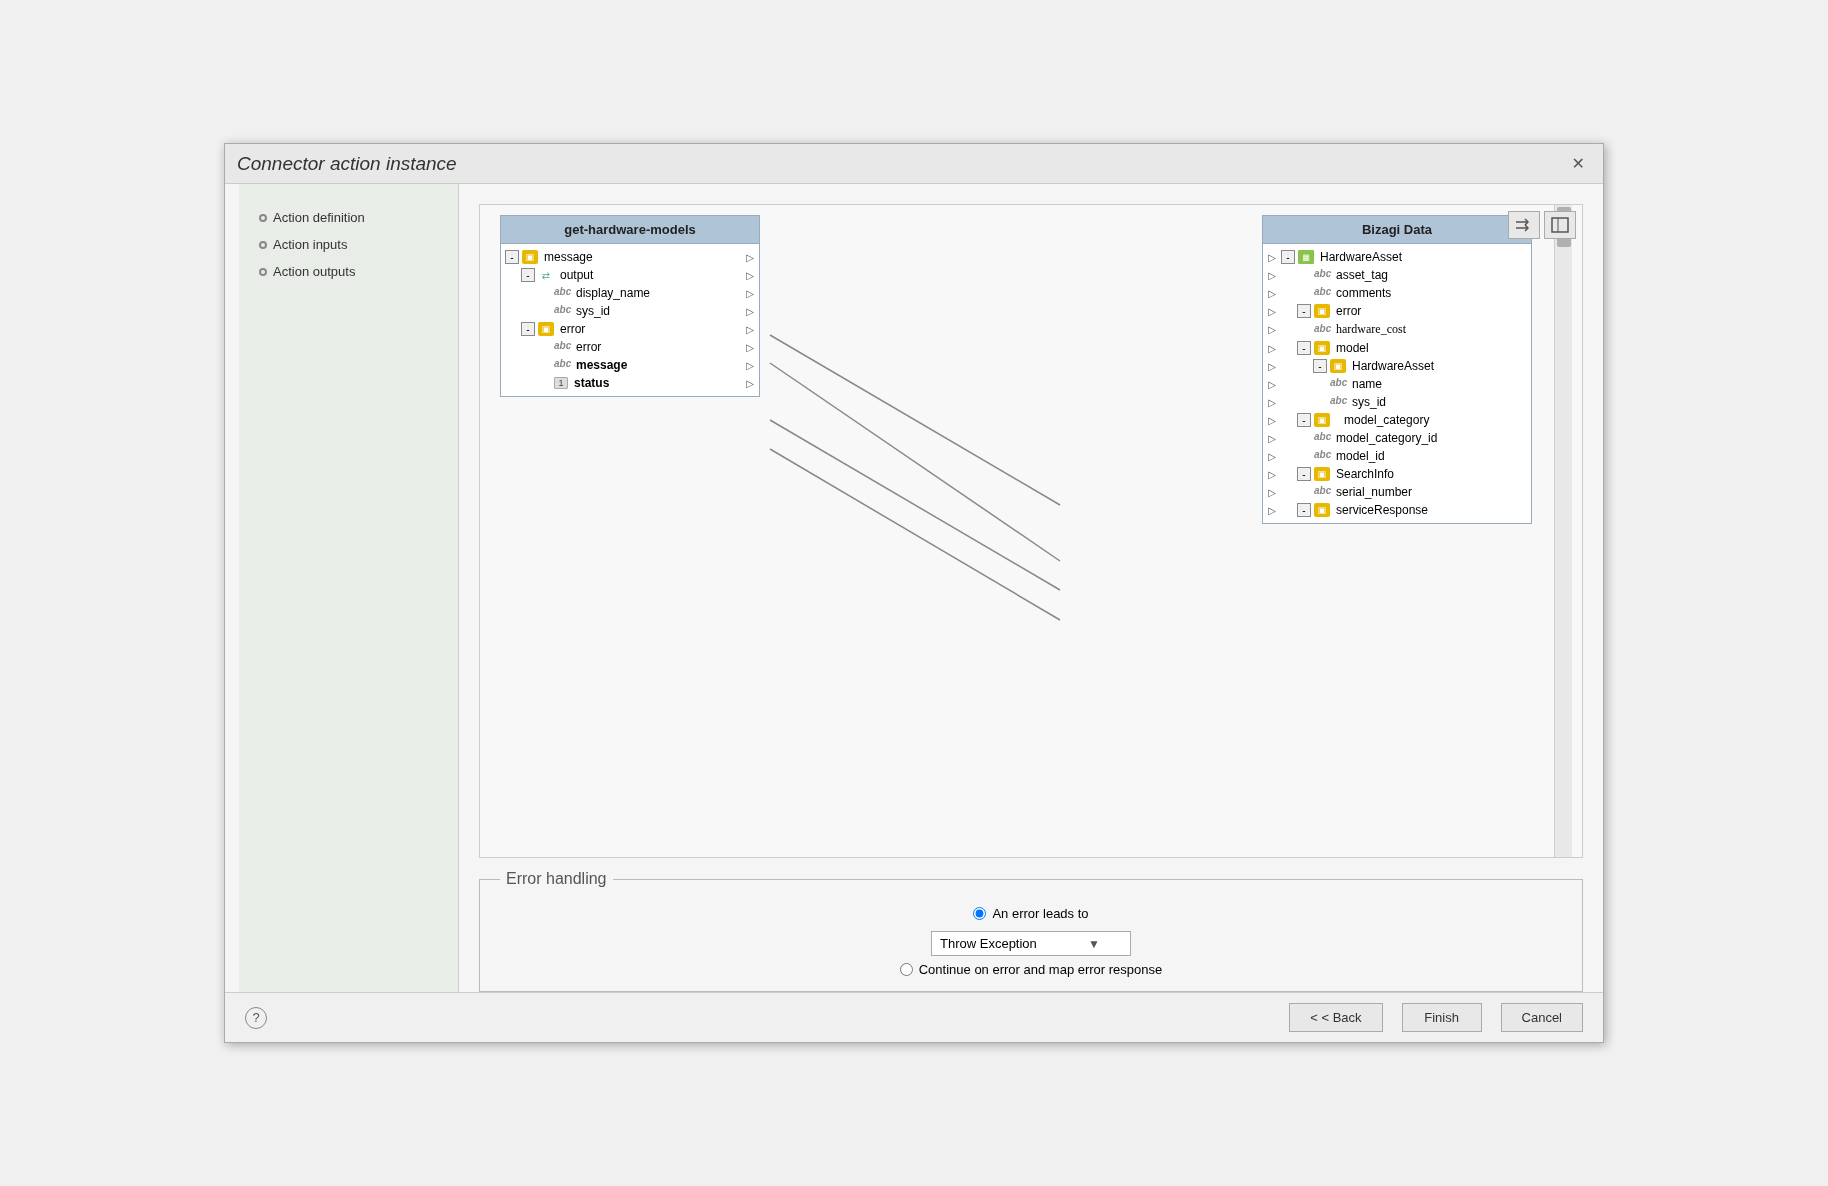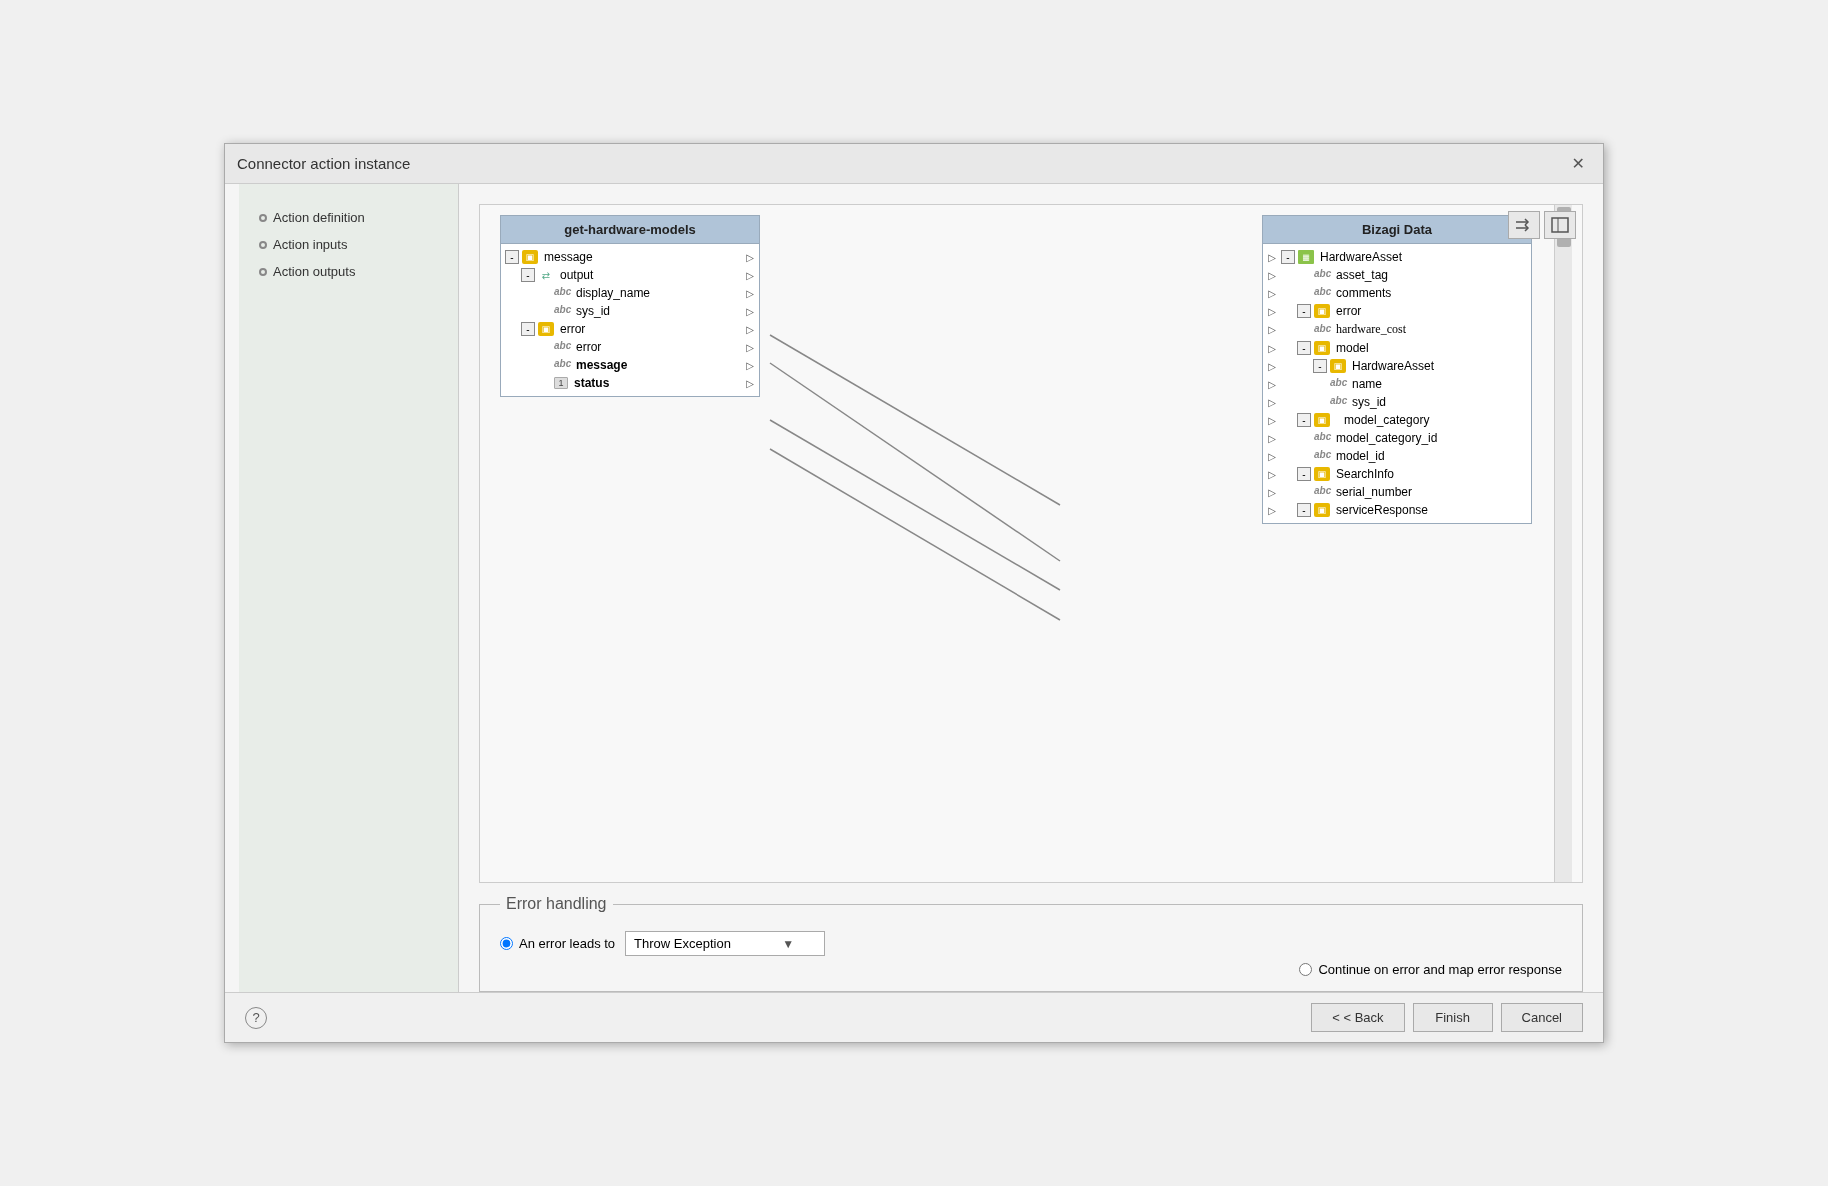--- a/index.html
+++ b/index.html
@@ -23,23 +23,24 @@
     }
     .title-bar {
       background: #e8e8e8;
       border-bottom: 1px solid #ccc;
       padding: 8px 12px;
       display: flex;
       align-items: center;
       justify-content: space-between;
     }
     .title-bar-title {
-      font-size: 15px;
+      font-size: 19px;
       font-weight: normal;
       color: #333;
+      font-style: italic;
     }
     .title-bar-close {
       cursor: pointer;
       font-size: 16px;
       color: #555;
       border: none;
       background: none;
       padding: 2px 6px;
     }
     .dialog-body {
@@ -220,20 +221,21 @@
     .error-handling legend {
       font-size: 16px;
       color: #555;
       padding: 0 6px;
     }
     .error-row {
       display: flex;
       align-items: center;
       gap: 10px;
       margin-top: 8px;
+      flex-direction: column;
     }
     .radio-label {
       display: flex;
       align-items: center;
       gap: 6px;
       cursor: pointer;
       font-size: 13px;
     }
     .dropdown-select {
       border: 1px solid #aaa;
@@ -253,21 +255,21 @@
     }
     .footer {
       display: flex;
       justify-content: space-between;
       align-items: center;
       padding: 10px 20px;
       border-top: 1px solid #ccc;
       background: #f0f0f0;
     }
     .footer-left { }
-    .footer-right { display: flex; gap: 8px; }
+    .footer-right { display: flex; gap: 19px; }
     .btn {
       padding: 6px 20px;
       border: 1px solid #aaa;
       background: #e8e8e8;
       cursor: pointer;
       font-size: 13px;
       color: #333;
       min-width: 80px;
     }
     .help-icon {

